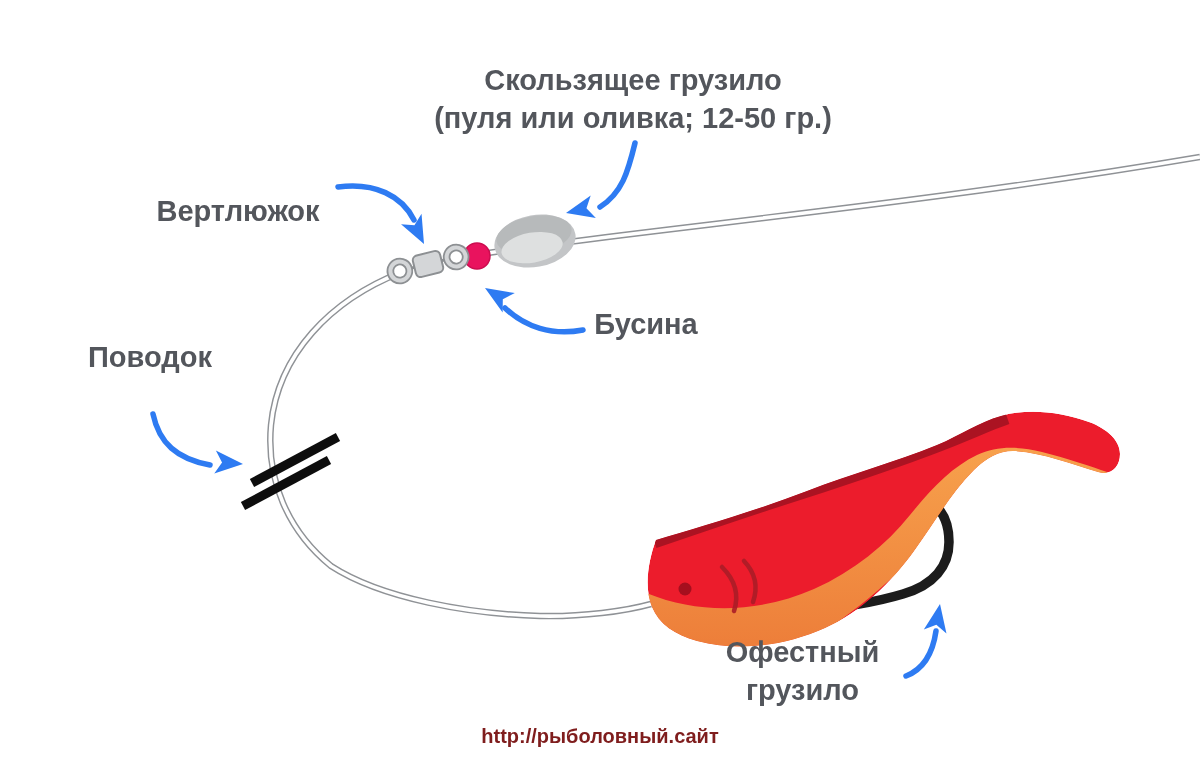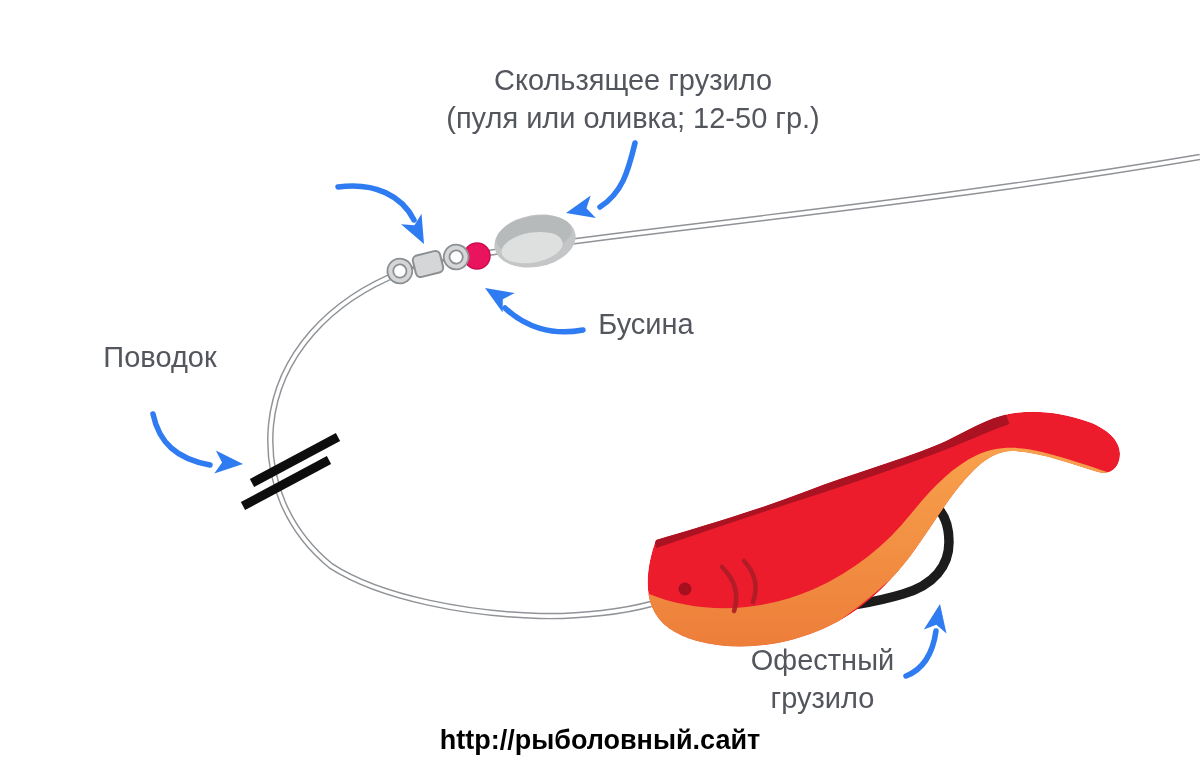--- a/index.html
+++ b/index.html
@@ -7,24 +7,24 @@
          font-family:"Liberation Sans",sans-serif;}
   svg.draw{position:absolute;left:0;top:0;}
   .lineOuter{fill:none;stroke:#8f9296;stroke-width:6.5;}
   .lineInner{fill:none;stroke:#ffffff;stroke-width:3.6;}
   .mark{stroke:#0d0d0d;stroke-width:9;stroke-linecap:butt;}
   .hookStroke{fill:none;stroke:#1c1c1c;stroke-width:9.5;stroke-linecap:round;}
   .arrowStroke{fill:none;stroke:#2e7bf2;stroke-width:5.5;stroke-linecap:round;}
   .arrowHead{fill:#2e7bf2;}
   .ringBody{fill:#ffffff;stroke:#d4d6d8;stroke-width:5.5;}
   .ringEdge{fill:none;stroke:#8d9093;stroke-width:1.8;}
-  .lbl{position:absolute;text-align:center;font-weight:normal;color:#53565c;
+  .lbl{position:absolute;text-align:center;font-weight:bold;color:#53565c;
        font-size:29px;line-height:1.3;white-space:nowrap;}
   .lbl span{display:block;}
-  .url{position:absolute;text-align:center;font-weight:bold;color:#000000;font-size:27px;}
+  .url{position:absolute;text-align:center;font-weight:bold;color:#7f1d1d;font-size:20px;}
 </style>
 </head>
 <body>
 
 <div class="stage">
 
   <svg class="draw" width="1200" height="779" viewBox="0 0 1200 779">
     <defs>
       <linearGradient id="bellyGrad" x1="0" y1="0" x2="0" y2="1">
         <stop offset="0" stop-color="#f7a14c"></stop>
@@ -127,29 +127,32 @@
       <path class="arrowStroke" d="M 906 676 C 924 669 933 652 936 631"></path>
       <path class="arrowHead" d="M0 0 L-28 -11.5 L-21 0 L-28 11.5 Z" transform="translate(940 604) rotate(-80)"></path>
     </g>
   </svg>
 
   <div class="lbl" style="left:383px;top:62px;width:500px;">
     <span>Скользящее грузило</span>
     <span>(пуля или оливка; 12-50 гр.)</span>
   </div>
 
+  <div class="lbl" style="left:138px;top:193px;width:200px;">
+    <span>Вертлюжок</span>
+  </div>
 
   <div class="lbl" style="left:571px;top:306px;width:150px;">
     <span>Бусина</span>
   </div>
 
-  <div class="lbl" style="left:60px;top:339px;width:200px;">
+  <div class="lbl" style="left:50px;top:339px;width:200px;">
     <span>Поводок</span>
   </div>
 
-  <div class="lbl" style="left:720px;top:634px;width:205px;margin-top:8px;">
+  <div class="lbl" style="left:700px;top:634px;width:205px;">
     <span>Офестный</span>
     <span>грузило</span>
   </div>
 
   <div class="url" style="left:400px;top:725px;width:400px;">http://рыболовный.сайт</div>
 
 </div>
 
 </body></html>

